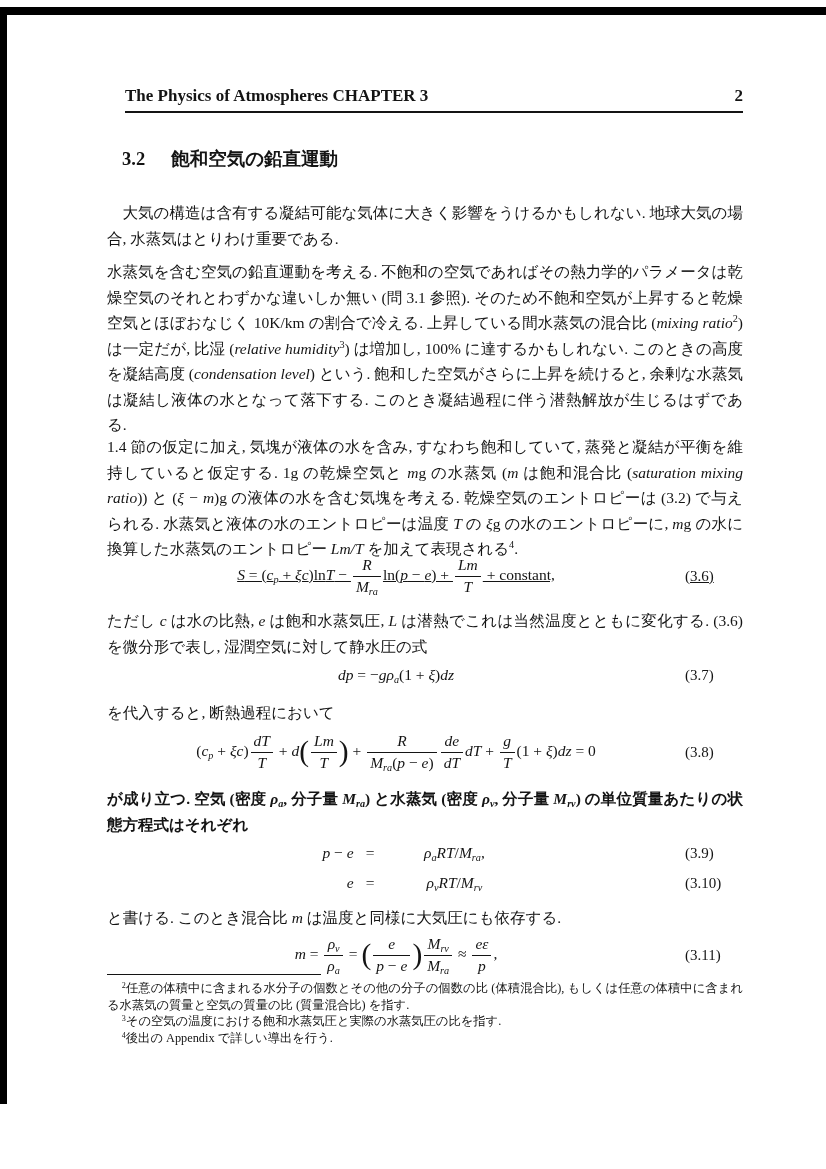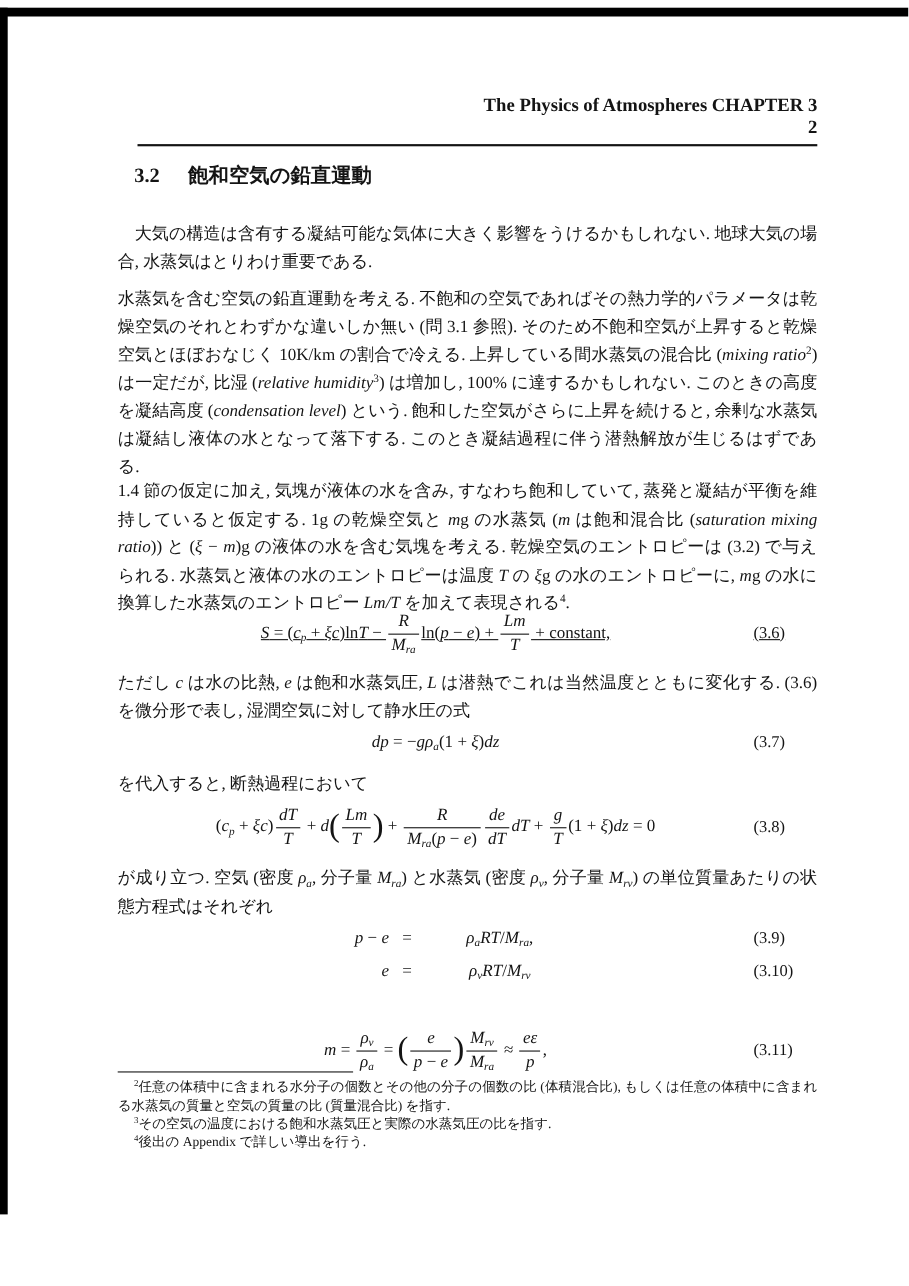--- a/index.html
+++ b/index.html
@@ -5,21 +5,21 @@
   html,body{margin:0;padding:0;background:#ffffff;}
   #page{position:relative;width:826px;height:1169px;background:#ffffff;overflow:hidden;
         font-family:"Liberation Serif","DejaVu Serif",serif;color:#141414;}
   
   #top-bar{position:absolute;left:0;top:7px;width:826px;height:8px;background:#000;}
   #left-bar{position:absolute;left:0;top:7px;width:7px;height:1097px;background:#000;}
   #content{position:absolute;left:107px;top:0;width:636px;height:1169px;}
 
   
   #header{position:absolute;left:18px;top:86px;width:618px;display:flex;justify-content:space-between;
-          align-items:flex-end;font-weight:bold;font-size:17px;border-bottom:2px solid #141414;padding-bottom:5px;flex-direction:column;}
+          align-items:flex-end;font-weight:bold;font-size:17px;border-bottom:2px solid #141414;padding-bottom:5px;}
 
   
   #section-heading{position:absolute;left:15px;top:146px;font-weight:bold;font-size:18.5px;}
   #sec-num{margin-right:26px;font-family:Liberation Serif, serif;}
   #sec-title{font-family:Liberation Sans, sans-serif;}
 
   
   #body{position:absolute;left:0;top:0;width:636px;height:1169px;}
   .para{position:absolute;left:0;width:636px;font-size:15.5px;line-height:25.5px;text-align:justify;}
   .para.indent{text-indent:1em;}
@@ -44,21 +44,21 @@
 
   
   #b-p1{top:200px;}
   #b-p2{top:259px;}
   #b-p3{top:434px;}
   #b-eq36{top:548px;height:56px;text-decoration:underline;}
   #b-p4{top:608px;}
   #b-eq37{top:660px;height:30px;}
   #b-p5{top:700px;}
   #b-eq38{top:722px;height:60px;}
-  #b-p6{top:786px;}
+  #b-p6{top:786px;font-weight:bold;}
   #b-eq3940{top:838px;}
   #b-p7{top:905px;}
   #b-eq311{top:928px;height:54px;}
 
   
   #footnotes{position:absolute;left:0;top:974px;width:636px;}
   #fn-rule{width:214px;border-top:1px solid #141414;margin-bottom:5px;}
   .footnote{font-size:12.3px;line-height:16.5px;text-indent:1.2em;text-align:justify;}
 
   
@@ -114,20 +114,21 @@
           </div>
           <div class="eqrow">
             <span class="eq-body align">
               <span class="lhs"><span class="it">e</span></span>
               <span class="rel">=</span>
               <span class="rhs"><span class="it">ρ</span><span class="it sb">v</span><span class="it">RT</span><span>/</span><span class="it">M</span><span class="it sb">rv</span></span>
             </span>
             <span class="eq-num">(3.10)</span>
           </div>
         </div>
+        <div id="b-p7" class="para"><span>と書ける. このとき混合比 </span><span class="it">m</span><span> は温度と同様に大気圧にも依存する.</span></div>
         <div id="b-eq311" class="eq">
           <span class="eq-body"><span class="it">m</span><span> = </span><span class="frac"><span class="num"><span class="it">ρ</span><span class="it sb">v</span></span><span class="den"><span class="it">ρ</span><span class="it sb">a</span></span></span><span> = </span><span class="big">(</span><span class="frac"><span class="num"><span class="it">e</span></span><span class="den"><span class="it">p</span><span> − </span><span class="it">e</span></span></span><span class="big">)</span><span class="frac"><span class="num"><span class="it">M</span><span class="it sb">rv</span></span><span class="den"><span class="it">M</span><span class="it sb">ra</span></span></span><span> ≈ </span><span class="frac"><span class="num"><span class="it">eε</span></span><span class="den"><span class="it">p</span></span></span><span>,</span></span>
           <span class="eq-num">(3.11)</span>
         </div>
       </div>
 
     <div id="footnotes">
       <div id="fn-rule"></div>
       <div id="fn-list">
           <div class="footnote"><span class="sp">2</span><span>任意の体積中に含まれる水分子の個数とその他の分子の個数の比 (体積混合比), もしくは任意の体積中に含まれる水蒸気の質量と空気の質量の比 (質量混合比) を指す.</span></div>

